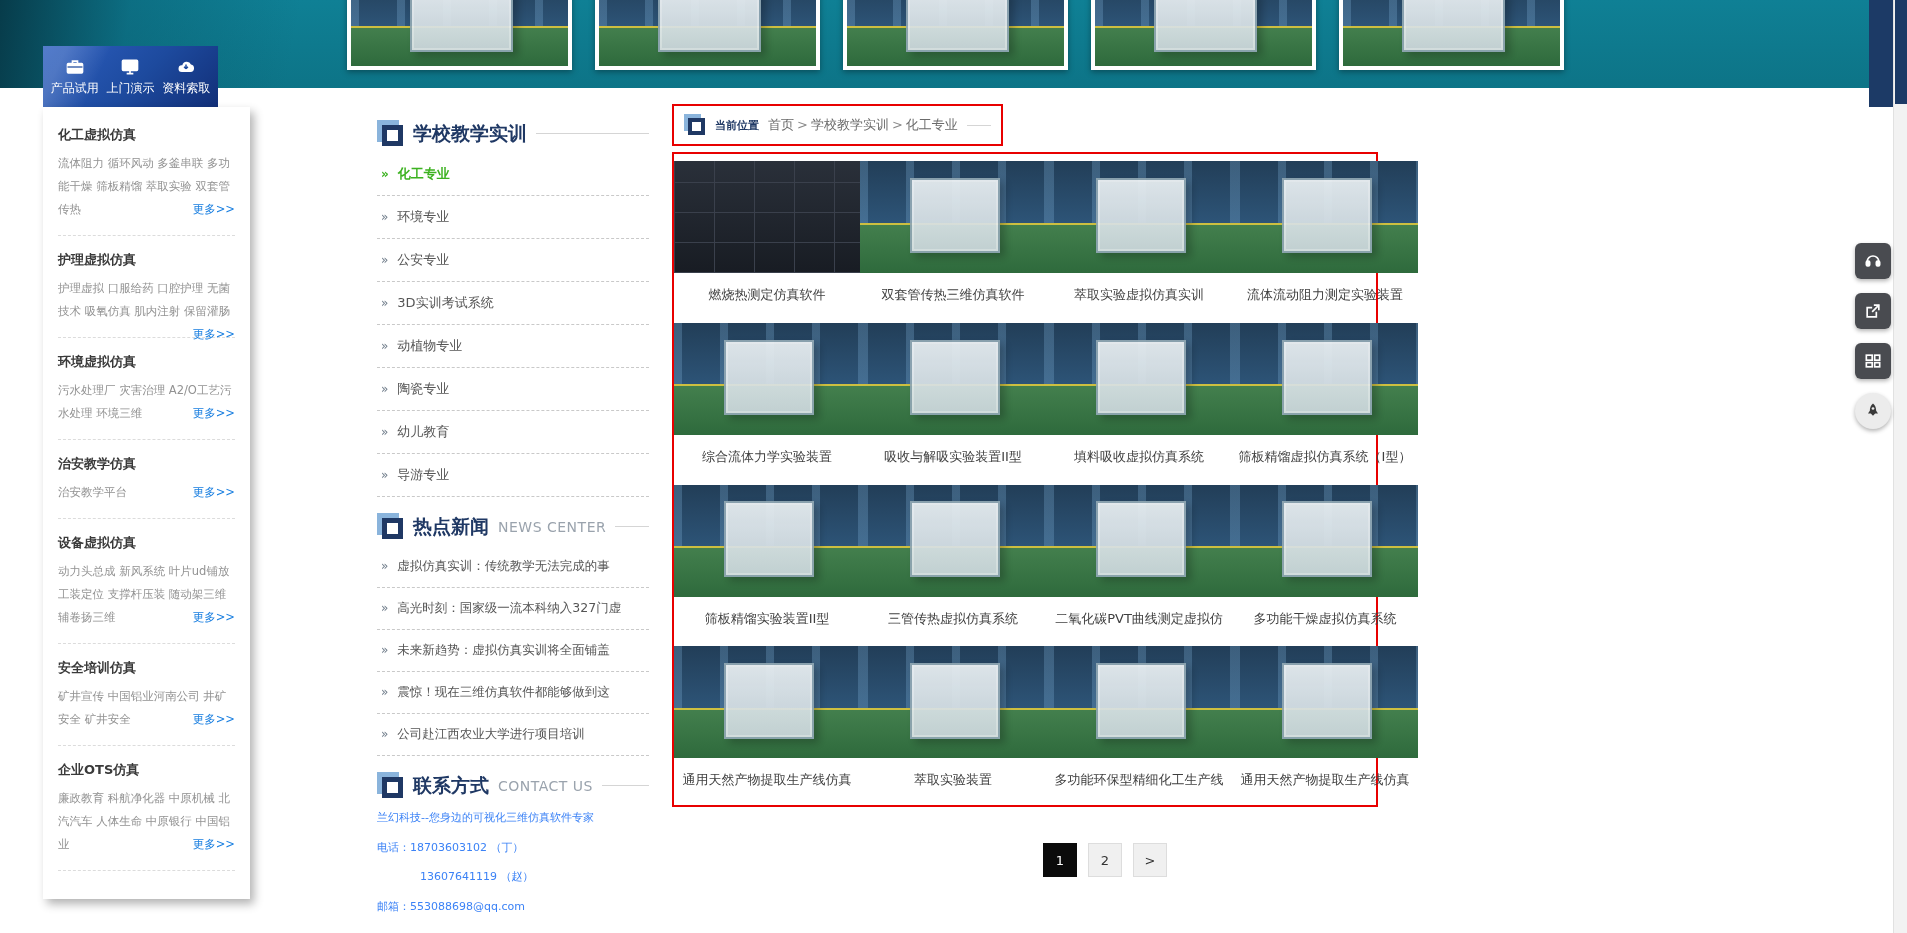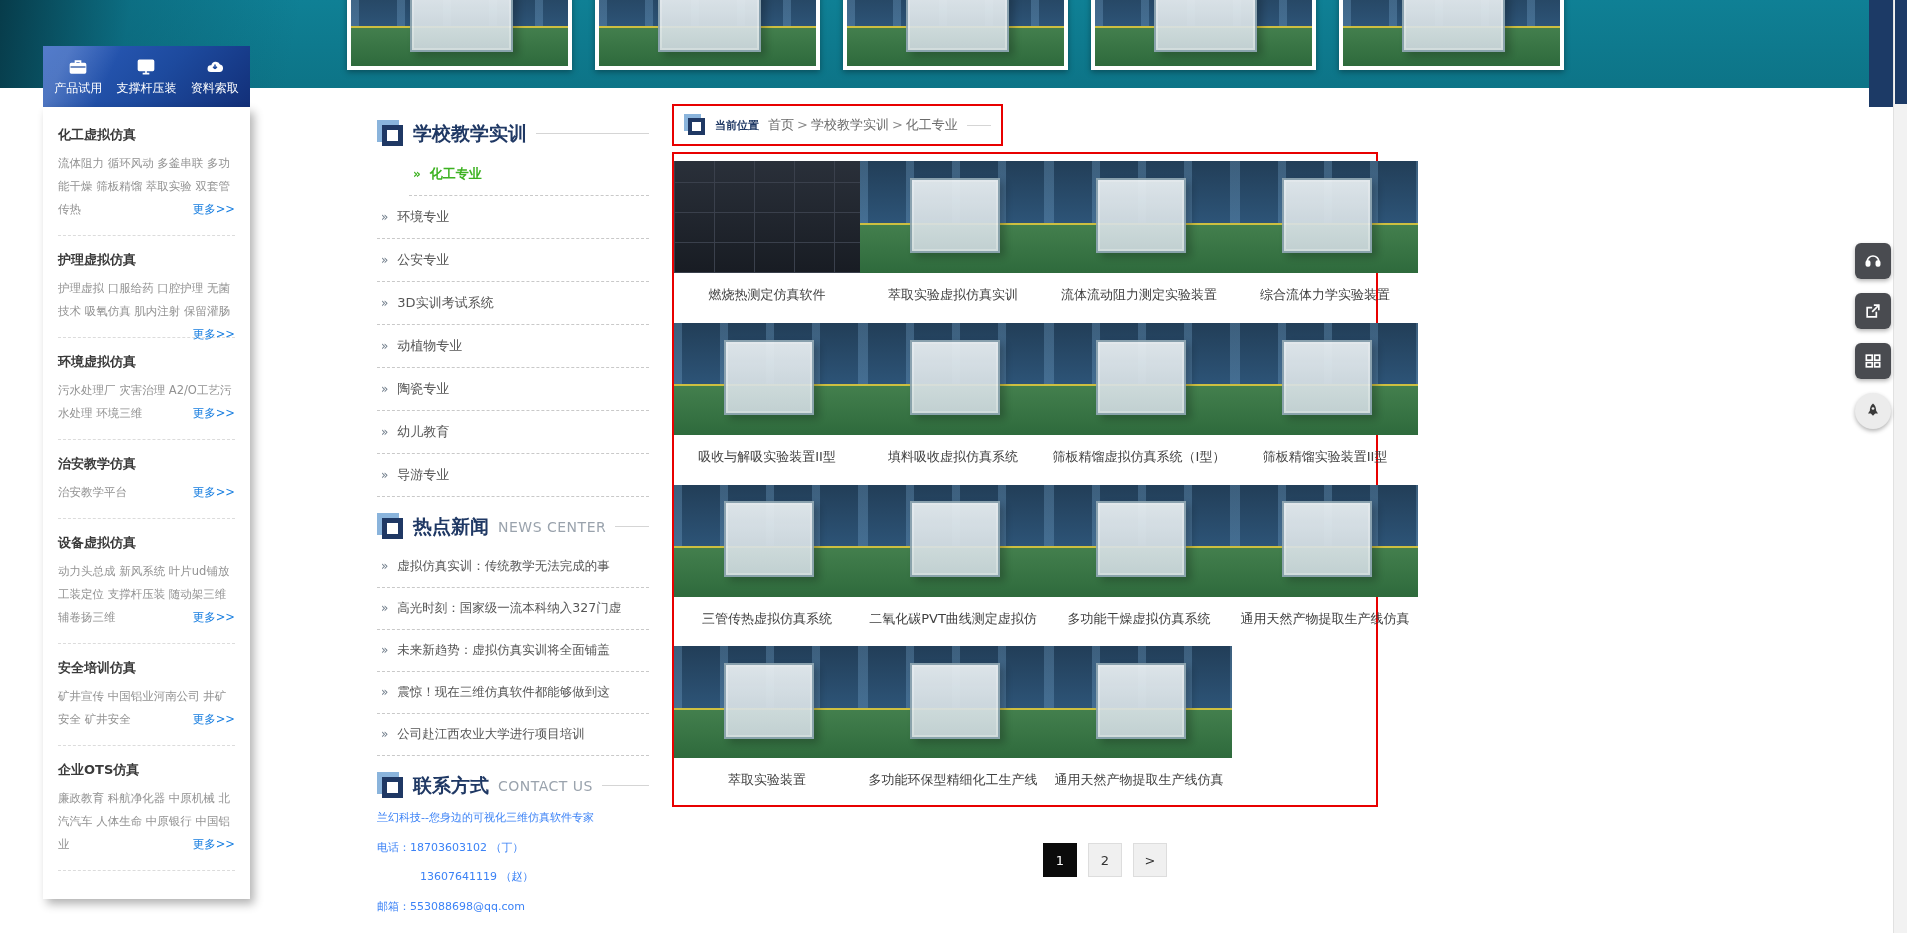--- a/index.html
+++ b/index.html
@@ -35,21 +35,21 @@
     box-shadow:inset 0 0 0 2px rgba(255,255,255,.35), 5px 4px 8px rgba(0,0,0,.25); }
   .thumb.dark { background-color:#20242b;
     background-image:
       repeating-linear-gradient(0deg, #3a404c 0 1px, rgba(0,0,0,0) 1px 30px),
       repeating-linear-gradient(90deg, #3a404c 0 1px, rgba(0,0,0,0) 1px 40px),
       linear-gradient(180deg,#2a303a 0%, #181c23 100%);
     background-size:100% 100%,100% 100%,100% 100%; }
   .thumb.dark::before, .thumb.dark::after { display:none; }
 
   
-  .quick-header { position:absolute; left:43px; top:46px; width:207px; height:61px;
+  .quick-header { position:absolute; left:43px; top:46px; width:175px; height:61px;
     display:flex; align-items:center; justify-content:space-around; padding:0 4px;
     background-image:
       linear-gradient(115deg, rgba(255,255,255,.18) 12%, rgba(255,255,255,0) 34%),
       linear-gradient(135deg, #2d5fc0 0%, var(--hblue,#1d4a9e) 55%, #122f78 100%); }
   .qa-item { display:flex; flex-direction:column; align-items:center; gap:3px; color:#fff; cursor:pointer; }
   .qa-item svg { width:24px; height:20px; }
   .qa-label { font-size:12px; white-space:nowrap; }
 
   
   .side-panel { position:absolute; left:43px; top:107px; width:207px; height:792px;
@@ -66,21 +66,21 @@
   .sq-icon::before { content:""; position:absolute; left:0; top:0; width:12px; height:12px; border:5px solid #8ab4dc; }
   .sq-icon::after { content:""; position:absolute; right:1px; bottom:1px; width:11px; height:11px; border:5px solid var(--navy,#1f3864); background:#fff; }
   .section-title { font-size:19px; font-weight:bold; color:var(--navy,#1f3864); white-space:nowrap; }
   .section-sub { font-size:14px; color:#9aa3ad; letter-spacing:.5px; white-space:nowrap; }
   .section-line { flex:1; height:1px; background:#d5d5d5; min-width:12px; }
 
   .link-list { }
   .link-item { display:block; padding:12px 2px 12px 4px; border-bottom:1px dashed #c9c9c9;
     font-size:13px; color:#555; white-space:nowrap; overflow:hidden; cursor:pointer; }
   .link-item .arrow { font-size:12px; color:#6d7a88; margin-right:9px; }
-  .link-item.active { color:var(--green,#3db221); font-weight:bold;margin-left:32px; }
+  .link-item.active { color:var(--green,#3db221); font-weight:bold; }
   .link-item.active .arrow { color:var(--green,#3db221); }
   .news-item { font-size:12.5px; }
 
   .contact-block { margin-top:10px; font-size:11px; color:#3b82f6; }
   .contact-line { margin-bottom:11px; line-height:1.7; }
   .contact-indent { padding-left:43px; }
 
   
   .crumb-box { position:absolute; left:672px; top:104px; width:331px; height:42px;
     border:2px solid var(--red,#e80000); display:flex; align-items:center; gap:9px; padding:0 10px; background:#fff; }
@@ -141,21 +141,21 @@
           <rect x="3" y="8" width="18" height="11" rx="1" fill="#fff"></rect>
         <path d="M3 12h18" stroke="#1d4a9e" stroke-width="1.5"></path>
       </svg>
       <span class="qa-label">产品试用</span>
     </div>
     <div class="qa-item">
       <svg viewBox="0 0 24 24" fill="none" stroke="#fff" stroke-width="2">
         <rect x="3" y="4" width="18" height="12" rx="1" fill="#fff"></rect>
         <path d="M12 16v3M8 20h8"></path>
       </svg>
-      <span class="qa-label">支撑杆压装</span>
+      <span class="qa-label">上门演示</span>
     </div>
     <div class="qa-item">
       <svg viewBox="0 0 24 24">
         <path d="M7 18a4 4 0 1 1 .6-7.96A5.5 5.5 0 0 1 18 9.1 4.5 4.5 0 0 1 17.5 18H7z" fill="#fff"></path>
         <path d="M12 9v5m0 0l-2.3-2.3M12 14l2.3-2.3" stroke="#1d4a9e" stroke-width="1.8" fill="none"></path>
       </svg>
       <span class="qa-label">资料索取</span>
     </div>
   </div>
 
@@ -245,20 +245,24 @@
     <div class="section-line"></div>
   </div>
 
   <div class="grid-box" id="product-grid">
       <div class="product">
     <div class="thumb dark"></div>
     <div class="product-caption">燃烧热测定仿真软件</div>
   </div>
       <div class="product">
     <div class="thumb"></div>
+    <div class="product-caption">双套管传热三维仿真软件</div>
+  </div>
+      <div class="product">
+    <div class="thumb"></div>
     <div class="product-caption">萃取实验虚拟仿真实训</div>
   </div>
       <div class="product">
     <div class="thumb"></div>
     <div class="product-caption">流体流动阻力测定实验装置</div>
   </div>
       <div class="product">
     <div class="thumb"></div>
     <div class="product-caption">综合流体力学实验装置</div>
   </div>

